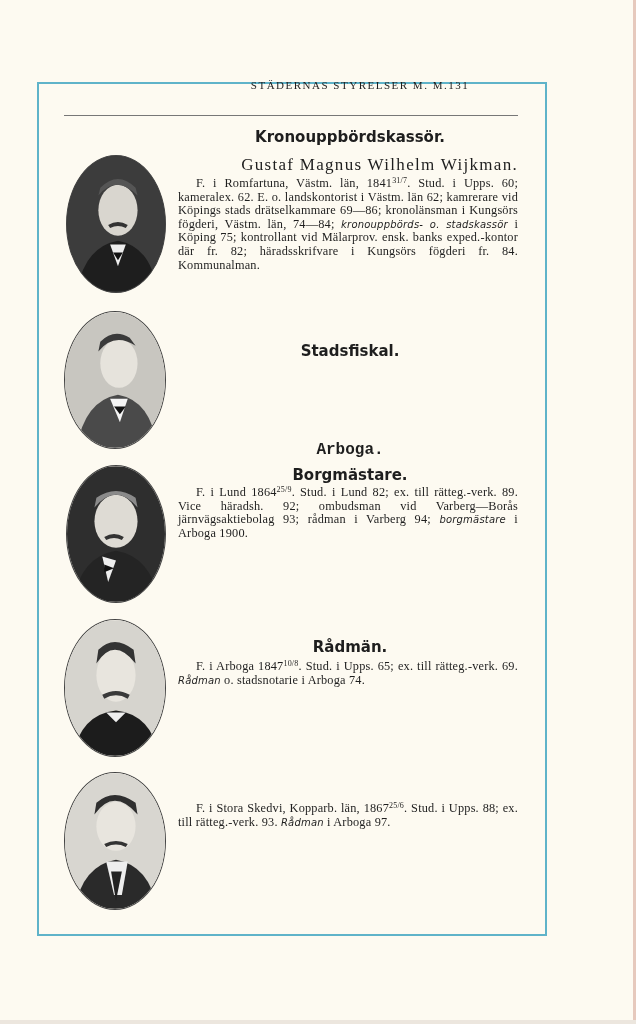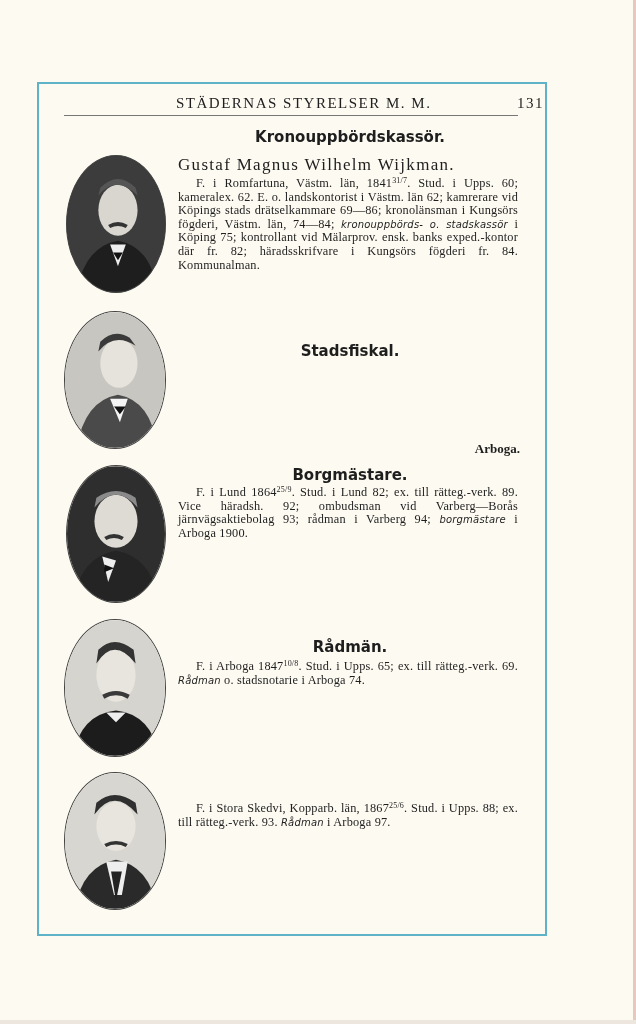--- a/index.html
+++ b/index.html
@@ -19,61 +19,62 @@
     background: #ece6de;
   }
   .frame {
     position: absolute;
     left: 37px; top: 82px;
     width: 510px; height: 854px;
     border: 2px solid #5fb3c9;
   }
   .running-head {
     position: absolute;
-    left: 176px; top: 95px;
+    left: 176px; top: 79px;
     width: 368px;
-    display: flex; justify-content: space-between;
+    display: flex; justify-content: center;
     font-family: "Liberation Serif", serif;
-    font-size: 15px;
+    font-size: 11px;
     letter-spacing: 1.5px;
   }
   .head-rule {
     position: absolute;
     left: 64px; top: 115px; width: 454px; height: 1px;
     background: #777;
   }
   .section-label {
     position: absolute;
     font-family: "DejaVu Sans", sans-serif;
     font-weight: bold;
     font-size: 15px;
     text-align: center;
     width: 340px;
     left: 180px;
   }
   .city-label {
     position: absolute;
-    font-family: Liberation Serif, serif;
+    font-family: Liberation Mono, monospace;
     font-weight: bold;
-    font-size: 13px;
-    text-align: right;
+    font-size: 16px;
+    text-align: center;
     width: 340px;
     left: 180px;
   }
   .entry {
     position: absolute;
     left: 178px;
     width: 340px;
   }
   .entry .name {
     font-family: "Liberation Serif", serif;
     font-size: 17px;
     letter-spacing: 1.3px;
     line-height: 20px;
     margin-bottom: 2px;
+    text-align: right;
   }
   .entry .bio {
     font-family: "Liberation Serif", serif;
     font-size: 12.3px;
     line-height: 13.6px;
     text-align: justify;
     text-indent: 18px;
     letter-spacing: 0.2px;
   }
   .entry .bio i { font-family: "DejaVu Sans", sans-serif; font-size: 10px; }

